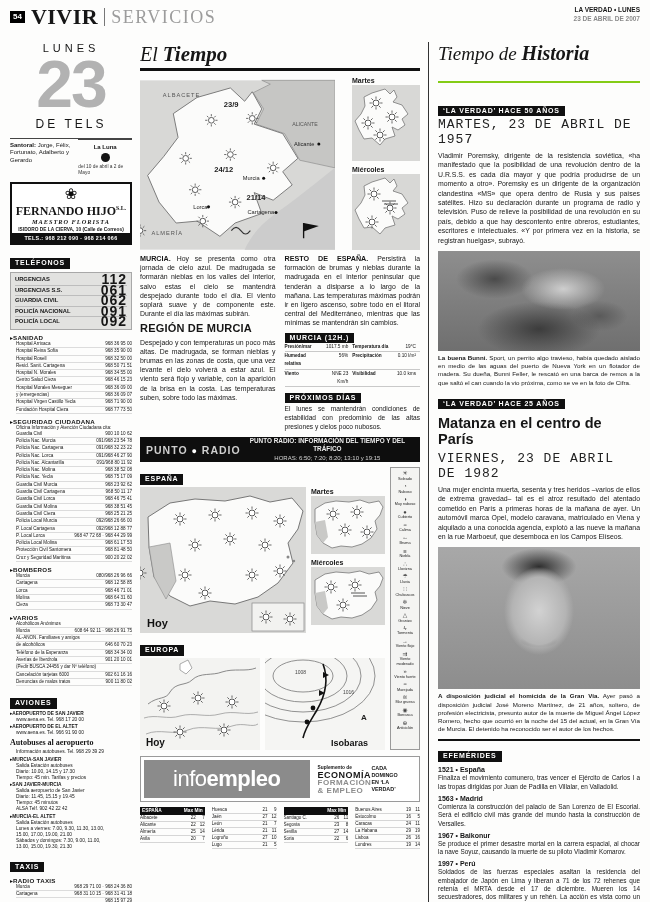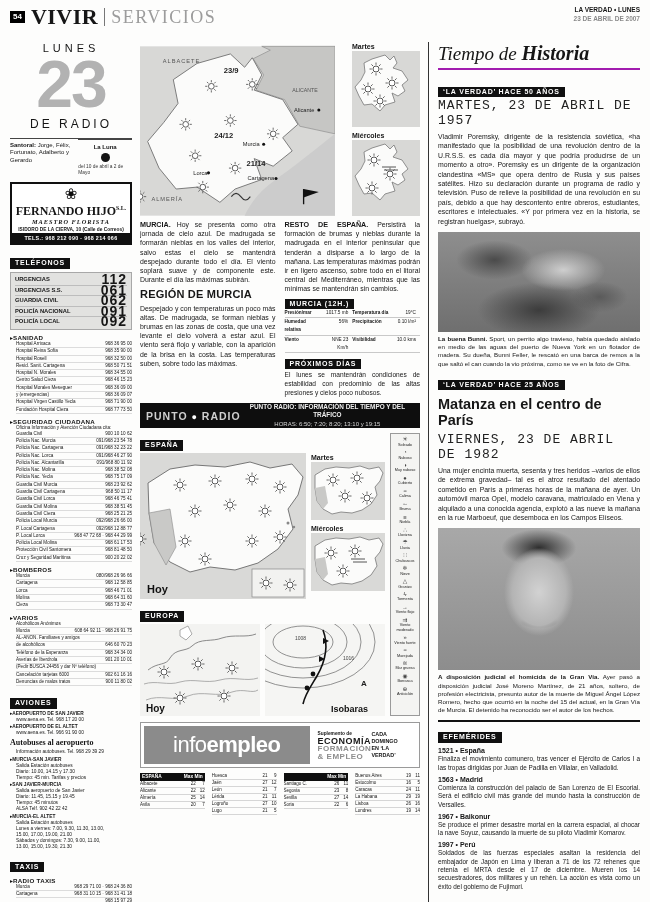--- a/index.html
+++ b/index.html
@@ -92,21 +92,21 @@
   .ie-s2{font-size:9px;font-weight:bold;letter-spacing:.5px;}
   .ie-s3{font-size:8px;font-weight:bold;color:#8d8d8d;letter-spacing:.5px;}
   .ie-right{margin-left:auto;font-size:5.4px;font-weight:bold;line-height:7px;padding-right:2px;}
   .temps{display:flex;gap:7px;margin-top:5px;}
   .tcol{flex:1;}
   .thead{display:flex;background:#0e0e0e;color:#fff;font-size:4.8px;font-weight:bold;padding:1px 2px;justify-content:space-between;line-height:1.2;}
   .trow{display:flex;font-size:4.5px;line-height:6.05px;border-bottom:1px solid #d6d6d6;}
   .tc-city{flex:1;overflow:hidden;white-space:nowrap;}
   .tc-v{width:9px;text-align:right;}
   
-  .hist-head{border-bottom:2px solid #a21caf;padding-bottom:3px;margin-bottom:10px;}
+  .hist-head{border-bottom:2px solid #84cc16;padding-bottom:16px;margin-bottom:16px;}
   .hist-head .it{font-family:"Liberation Serif",serif;font-style:italic;font-size:19px;}
   .hist-head .bd{font-family:"Liberation Serif",serif;font-style:italic;font-weight:bold;font-size:20px;}
   .h1{font-size:14.5px;font-weight:bold;line-height:16.5px;margin:5px 0 3px;}
   .hdate{font-family:Liberation Mono, monospace;font-size:13px;letter-spacing:1px;margin-bottom:4px;color:#222;}
   .hbody{font-size:6.9px;line-height:9.4px;text-align:justify;}
   .photo{width:100%;margin:6px 0 3px;}
   .photo1{height:100px;background:
      radial-gradient(ellipse 60px 30px at 62% 38%, #cecece, rgba(0,0,0,0) 70%),
      radial-gradient(ellipse 55px 28px at 28% 28%, #4a4a4a, rgba(0,0,0,0) 70%),
      radial-gradient(ellipse 85px 38px at 50% 78%, #3c3c3c, rgba(0,0,0,0) 72%),
@@ -160,21 +160,21 @@
       <div class="d2">23 DE ABRIL DE 2007</div>
     </div>
   </header>
 
   <div class="cols">
 
     <aside class="leftcol">
       <div class="datebox">
         <div class="weekday">LUNES</div>
         <div class="bigday">23</div>
-        <div class="month">DE RADIO</div>
+        <div class="month">DE TELS</div>
       </div>
       <div class="santoral">
         <div class="sant-left">
           <b>Santoral:</b>
           <span>Jorge, Félix, Fortunato, Adalberto y Gerardo</span>
         </div>
         <div class="sant-right">
           <b>La Luna</b>
           <div class="moon"></div>
           <div class="moon-cap">del 10 de abril a 2 de Mayo</div>
@@ -443,20 +443,23 @@
           <div class="prow">
             <span class="pl"></span>
             <span class="pn">968 15 97 29</span>
           </div>
         </div>
       
       
     </aside>
 
     <main class="midcol">
+      <div class="tiempo-head">
+        <span class="it">El </span><span class="bd">Tiempo</span>
+      </div>
 
       <div class="murcia-row">
         <svg width="205" height="178" viewBox="0 0 205 178">
           <rect width="205" height="178" fill="#d8d8d6"></rect>
           <polygon points="128,0 205,0 205,92 168,84 152,56 122,46 130,30 119,13 137,4" fill="#c6c6c4" stroke="#8d8d8d" stroke-width="0.7"></polygon>
           <path d="M110,178 L205,178 L205,92 C185,108 160,128 140,142 C125,153 116,165 110,178 Z" fill="#cccccc"></path>
           <polygon points="60,18 95,8 110,22 118,12 128,30 120,46 150,56 166,82 150,96 160,110 140,126 120,118 128,140 100,150 84,164 60,148 38,150 20,128 8,100 25,80 40,60 35,35" fill="#fbfbfa" stroke="#777" stroke-width="1"></polygon>
           <text x="24" y="18" font-size="6" fill="#555" letter-spacing="1">ALBACETE</text>
           <text x="160" y="48" font-size="5.5" fill="#555">ALICANTE</text>
           <text x="12" y="163" font-size="6" fill="#555" letter-spacing="1">ALMERÍA</text>

